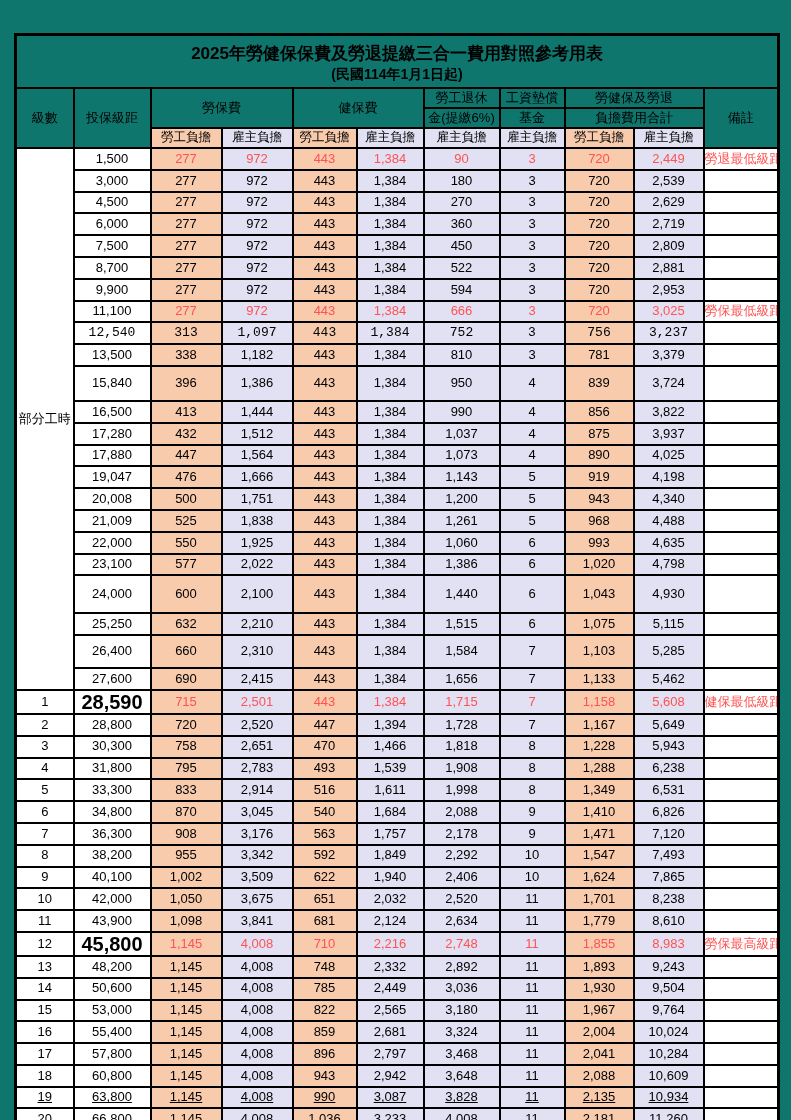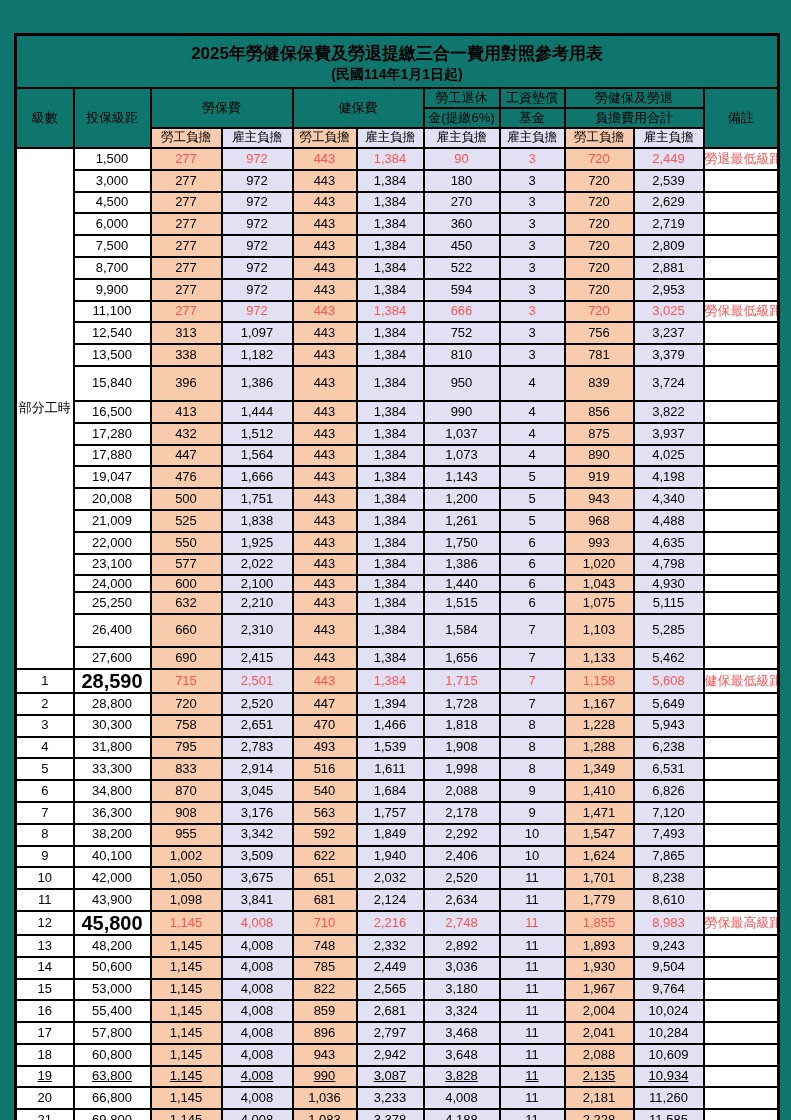--- a/index.html
+++ b/index.html
@@ -181,21 +181,21 @@
           <td class="emp">277</td>
           <td class="er">972</td>
           <td class="emp">443</td>
           <td class="er">1,384</td>
           <td class="er">666</td>
           <td class="er">3</td>
           <td class="emp">720</td>
           <td class="er">3,025</td>
           <td class="remark-cell">勞保最低級距</td>
         </tr>
-        <tr style="height: 21.8px;">
+        <tr style="height: 21.8px; font-family: Liberation Mono, monospace;">
           <td class="bracket-cell">12,540</td>
           <td class="emp">313</td>
           <td class="er">1,097</td>
           <td class="emp">443</td>
           <td class="er">1,384</td>
           <td class="er">752</td>
           <td class="er">3</td>
           <td class="emp">756</td>
           <td class="er">3,237</td>
           <td class="remark-cell"></td>
@@ -295,39 +295,39 @@
           <td class="emp">968</td>
           <td class="er">4,488</td>
           <td class="remark-cell"></td>
         </tr>
         <tr style="height: 21.8px;">
           <td class="bracket-cell">22,000</td>
           <td class="emp">550</td>
           <td class="er">1,925</td>
           <td class="emp">443</td>
           <td class="er">1,384</td>
-          <td class="er">1,750</td>
+          <td class="er">1,060</td>
           <td class="er">6</td>
           <td class="emp">993</td>
           <td class="er">4,635</td>
           <td class="remark-cell"></td>
         </tr>
         <tr style="height: 21.8px;">
           <td class="bracket-cell">23,100</td>
           <td class="emp">577</td>
           <td class="er">2,022</td>
           <td class="emp">443</td>
           <td class="er">1,384</td>
           <td class="er">1,386</td>
           <td class="er">6</td>
           <td class="emp">1,020</td>
           <td class="er">4,798</td>
           <td class="remark-cell"></td>
         </tr>
-        <tr style="height: 17px;">
+        <tr style="height: 38px;">
           <td class="bracket-cell">24,000</td>
           <td class="emp">600</td>
           <td class="er">2,100</td>
           <td class="emp">443</td>
           <td class="er">1,384</td>
           <td class="er">1,440</td>
           <td class="er">6</td>
           <td class="emp">1,043</td>
           <td class="er">4,930</td>
           <td class="remark-cell"></td>

